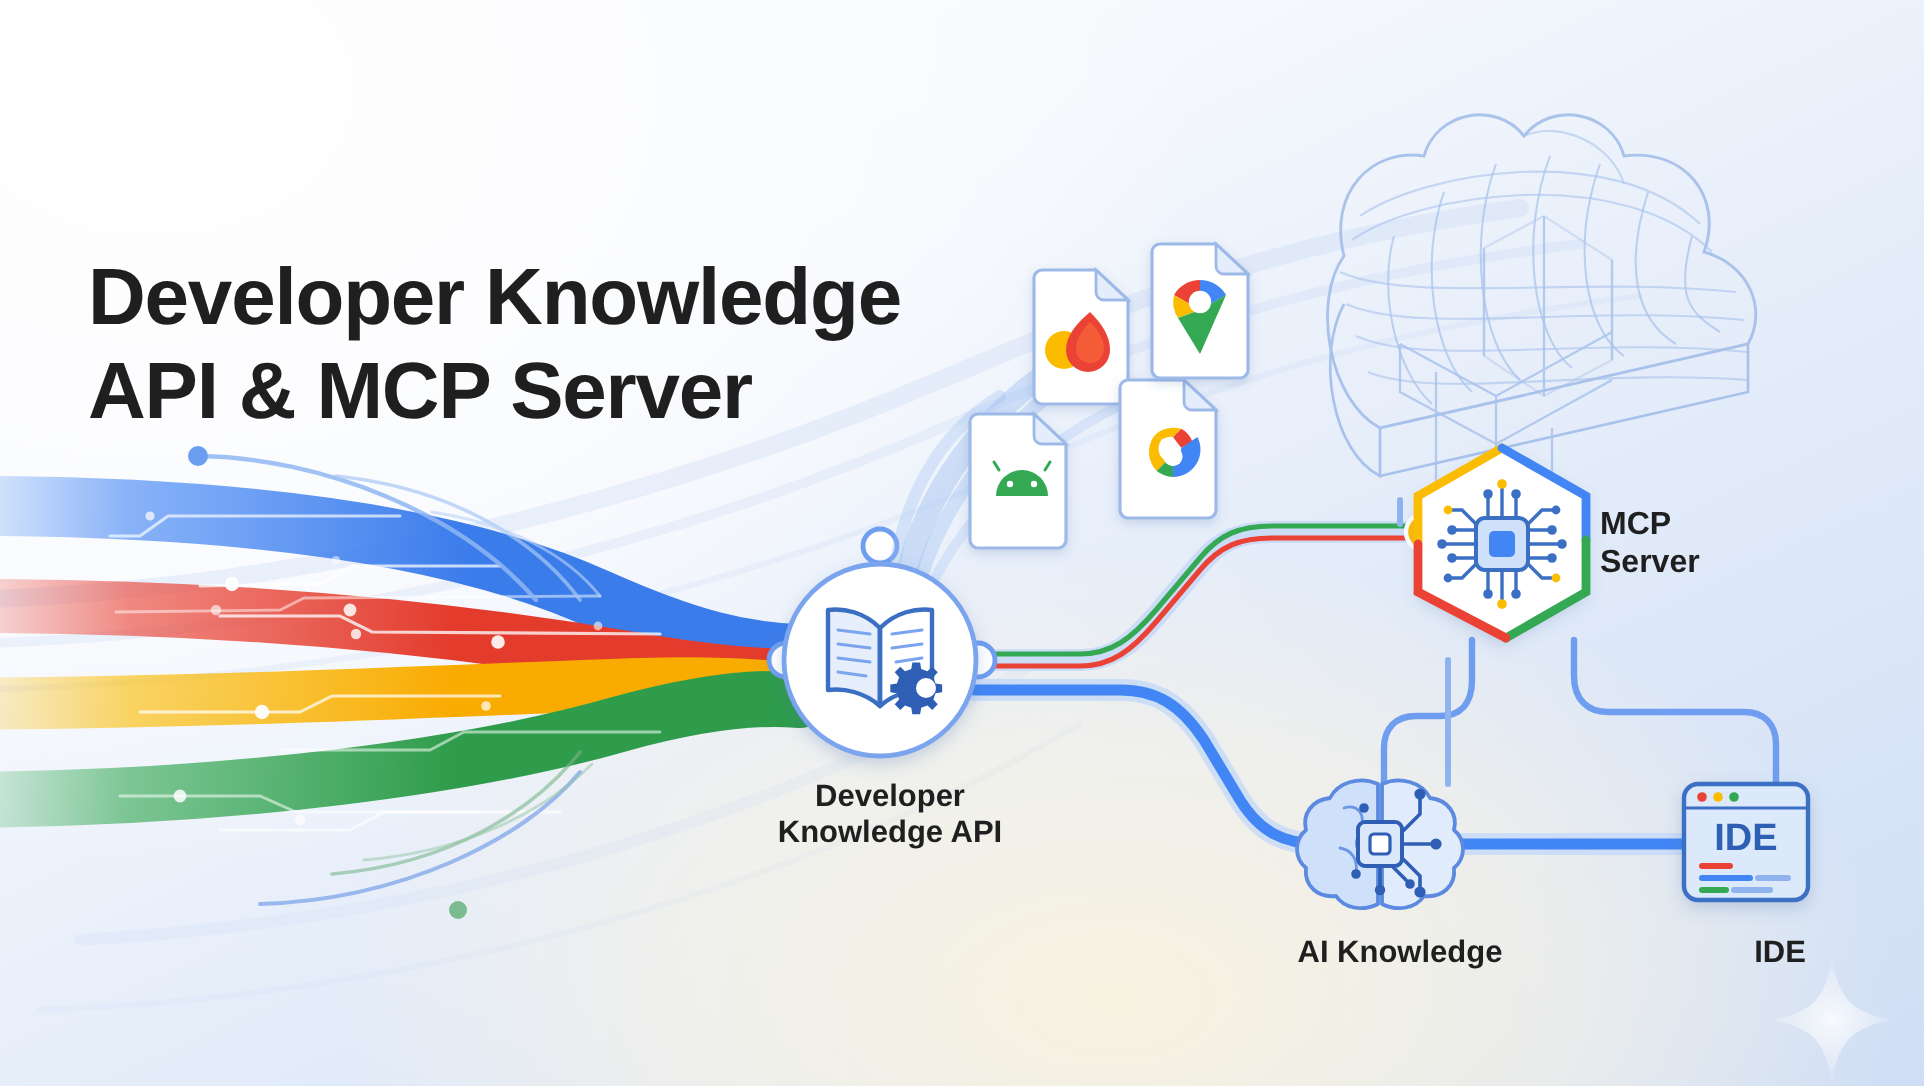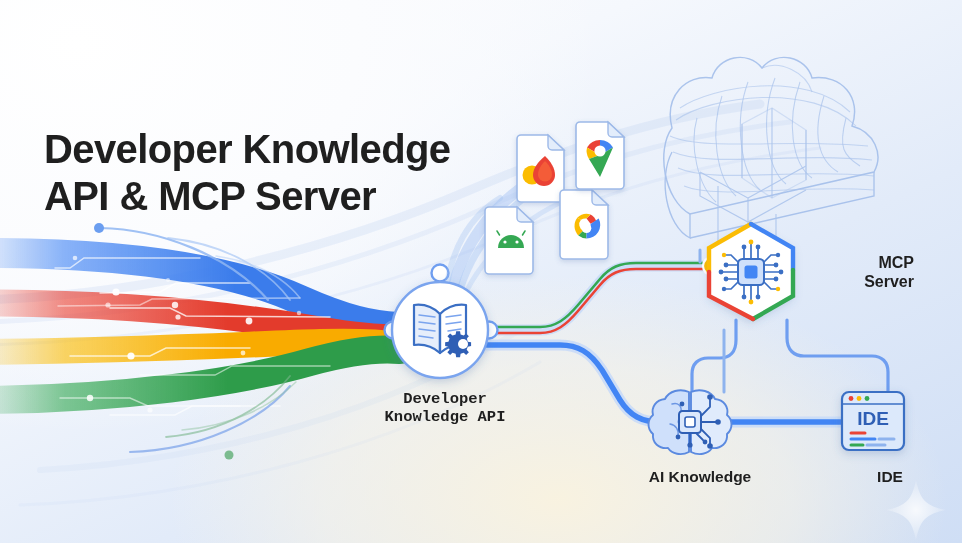--- a/index.html
+++ b/index.html
@@ -8,22 +8,22 @@
     font-family:"Liberation Sans", sans-serif;
     background:
       radial-gradient(ellipse 520px 300px at 58% 92%, rgba(250,243,223,0.95) 0%, rgba(250,244,228,0.55) 45%, rgba(250,244,228,0) 75%),
       radial-gradient(ellipse 700px 520px at 8% 8%, #ffffff 0%, #fbfcfe 40%, rgba(251,252,254,0) 75%),
       linear-gradient(155deg,#ffffff 0%,#f5f8fd 30%,#e2ebf9 62%,#cfdef5 100%);
   }
   #stage svg.layer{position:absolute;inset:0;width:962px;height:543px;}
   .lbl{position:absolute;color:#1f1f1f;line-height:1.18;white-space:pre-line;}
   #title{left:44px;top:78px;font-size:40px;font-weight:700;letter-spacing:-0.6px;line-height:1.18;margin-top:48px;}
   .nodelbl{font-size:15.5px;font-weight:600;text-align:center;}
-  #lbl-api{left:345px;top:390px;width:200px;font-family:Liberation Mono, monospace;}
-  #lbl-mcp{left:784px;top:254px;width:130px;text-align:right;font-size:16px;}
+  #lbl-api{left:345px;top:390px;width:200px;}
+  #lbl-mcp{left:800px;top:254px;width:130px;text-align:left;font-size:16px;}
   #lbl-ai{left:620px;top:468px;width:160px;}
   #lbl-ide{left:825px;top:468px;width:130px;}
 </style>
 </head>
 <body>
 
 <div id="stage">
 
   <svg class="layer" viewBox="0 0 962 543">
     <defs>

